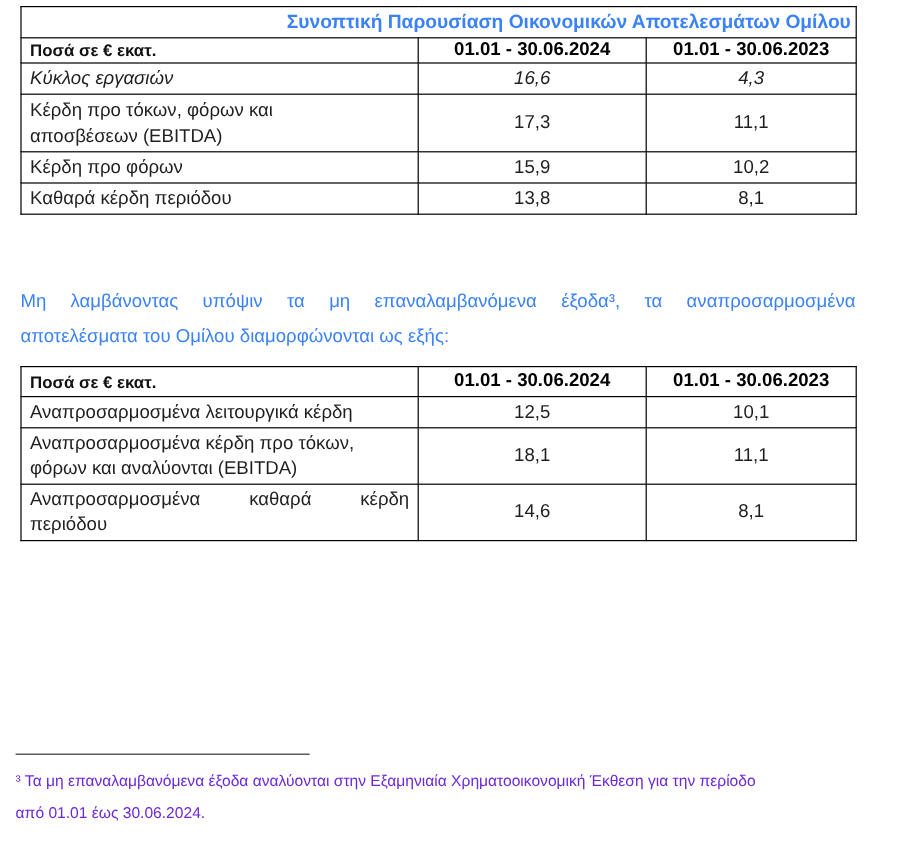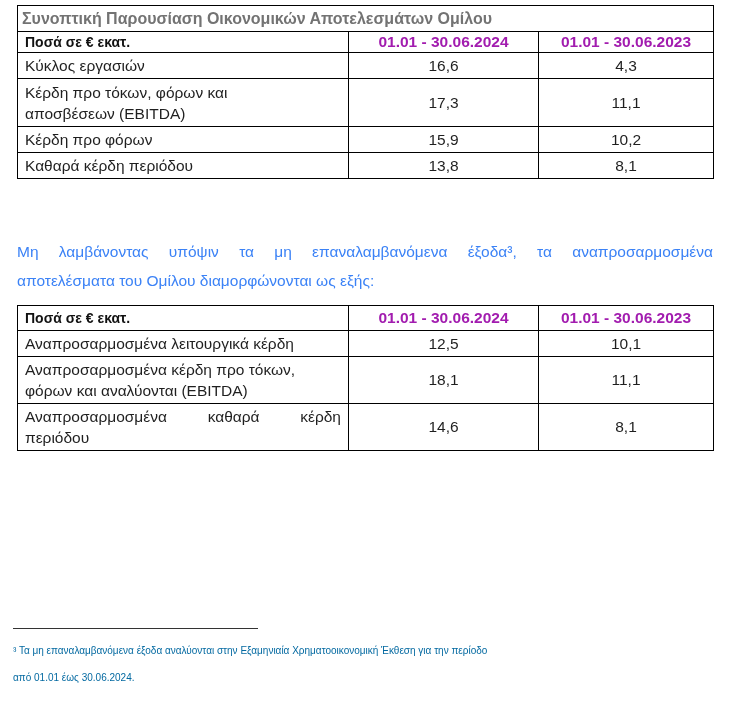--- a/index.html
+++ b/index.html
@@ -22,53 +22,53 @@
   }
   #table1 { top: 5px; }
   #table2 { top: 305px; }
   table.fin th, table.fin td {
     border: 1.5px solid #000000;
     vertical-align: middle;
     overflow: hidden;
   }
   .title-cell {
     font-weight: 700;
-    text-align: left;
+    text-align: right;
     font-size: 16px;
-    color: #737373;
+    color: #3b82f6;
     padding: 2px 4px;
   }
   .h-label {
     font-weight: 700;
     text-align: left;
     font-size: 14px;
     color: #111111;
     padding: 1px 7px;
   }
   .h-date {
     font-weight: 700;
     text-align: center;
     font-size: 15.5px;
-    color: #a21caf;
+    color: #000000;
     padding: 1px 2px;
   }
   .c-label {
     text-align: left;
     font-size: 15.5px;
     padding: 2px 7px;
     line-height: 21px;
   }
   .c-val {
     text-align: center;
     font-size: 15.5px;
   }
   .jline { text-align: justify; text-align-last: justify; }
   .r-h26 { height: 26px; }
   .r-h21 { height: 21px; }
-  .r-h23 { height: 23px; }
+  .r-h23 { height: 23px; font-style: italic; }
   .r-h48 { height: 48px; }
   .r-h25 { height: 25px; }
   .r-h43 { height: 43px; margin-left: 39px; }
   .r-h45 { height: 45px; }
   .para {
     position: absolute;
     left: 17px;
     top: 237px;
     width: 696px;
     font-size: 15.5px;
@@ -81,23 +81,23 @@
     top: 628px;
     width: 245px;
     height: 0;
     border-top: 1.5px solid #333333;
   }
   .footnote {
     position: absolute;
     left: 13px;
     top: 637px;
     width: 712px;
-    font-size: 10px;
+    font-size: 13px;
     line-height: 27px;
-    color: #0369a1;
+    color: #6d28d9;
   }
 </style>
 </head>
 <body>
 
 <div class="page">
 
   <table class="fin" id="table1">
     <colgroup>
       <col style="width:331px">

